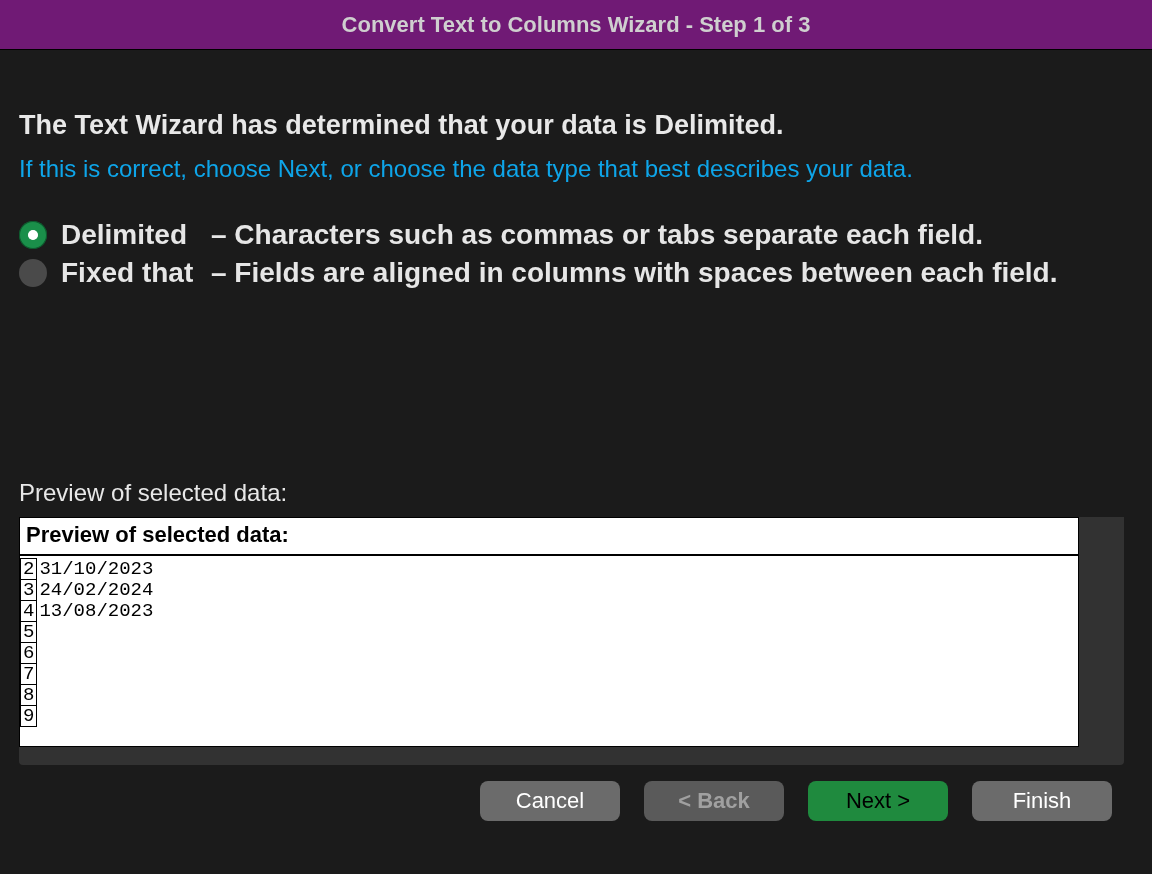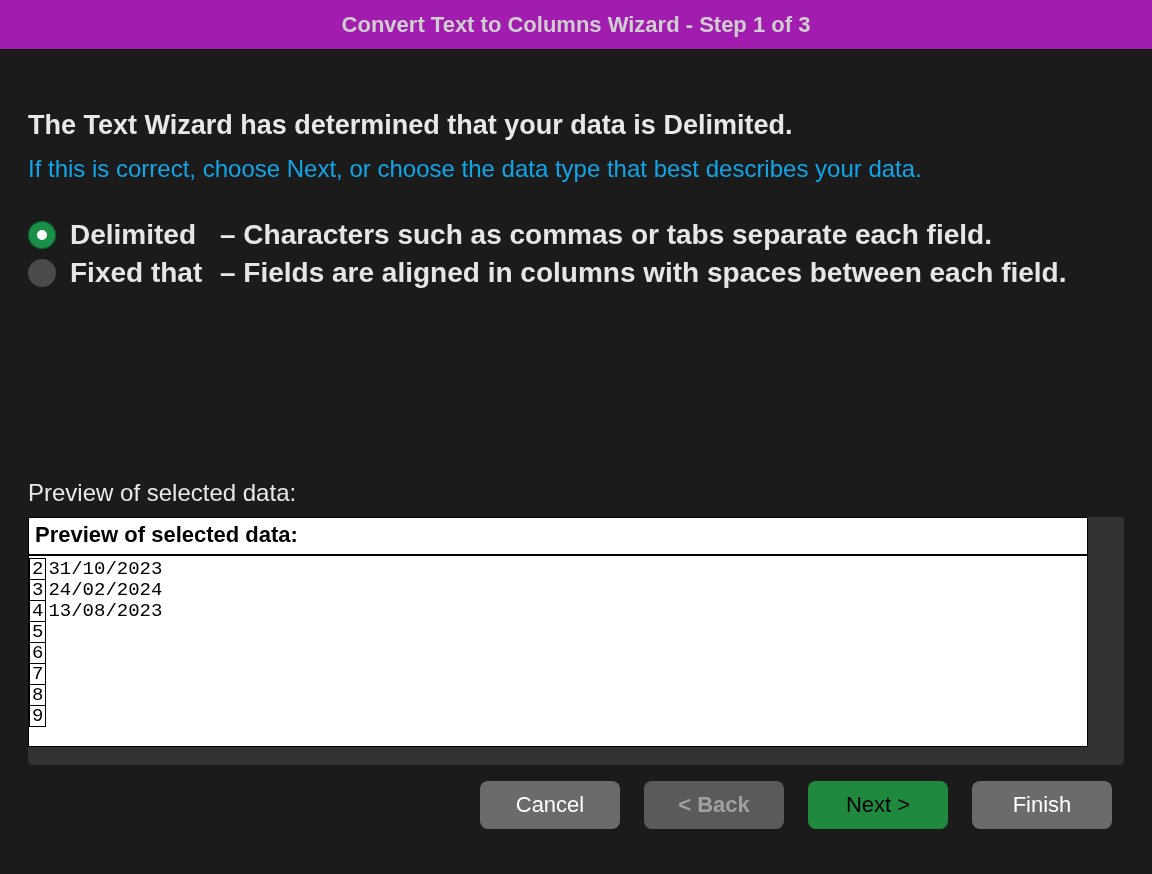--- a/index.html
+++ b/index.html
@@ -7,31 +7,31 @@
     margin: 0; padding: 0;
     width: 1152px; height: 874px;
     background: #1b1b1b;
     font-family: -apple-system, "Helvetica Neue", Arial, sans-serif;
     overflow: hidden;
     color: #e6e6e6;
   }
   .titlebar {
     width: 100%;
     height: 50px;
-    background: #a21caf;
+    background: #701a75;
     border-bottom: 1px solid #000;
     display: flex;
     align-items: center;
     justify-content: center;
     font-size: 22px;
     font-weight: 700;
     color: #cfcfcf;
   }
   .content {
-    padding: 40px 28px 0 28px;
+    padding: 40px 28px 0 19px;
   }
   .heading {
     font-size: 27px;
     font-weight: 700;
     color: #e8e8e8;
     margin: 20px 0 14px 0;
   }
   .subheading {
     font-size: 24px;
     color: #0ea5e9;
@@ -124,21 +124,21 @@
   }
   .button-row {
     display: flex;
     justify-content: flex-end;
     gap: 24px;
     margin-top: 16px;
     padding-right: 40px;
   }
   .btn {
     min-width: 140px;
-    height: 48px;
+    height: 40px;
     border-radius: 8px;
     font-size: 22px;
     display: flex;
     align-items: center;
     justify-content: center;
     background: #6b6b6b;
     color: #fff;
     border: none;
     padding: 0 20px;
   }

